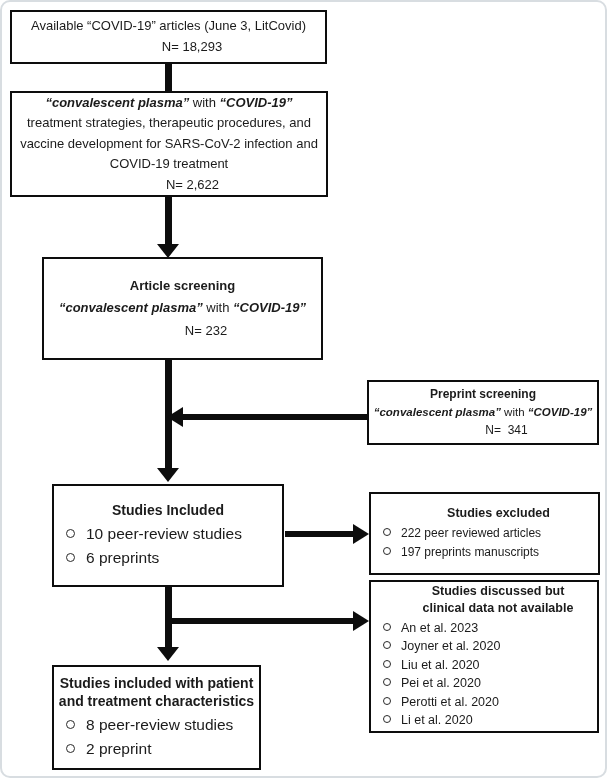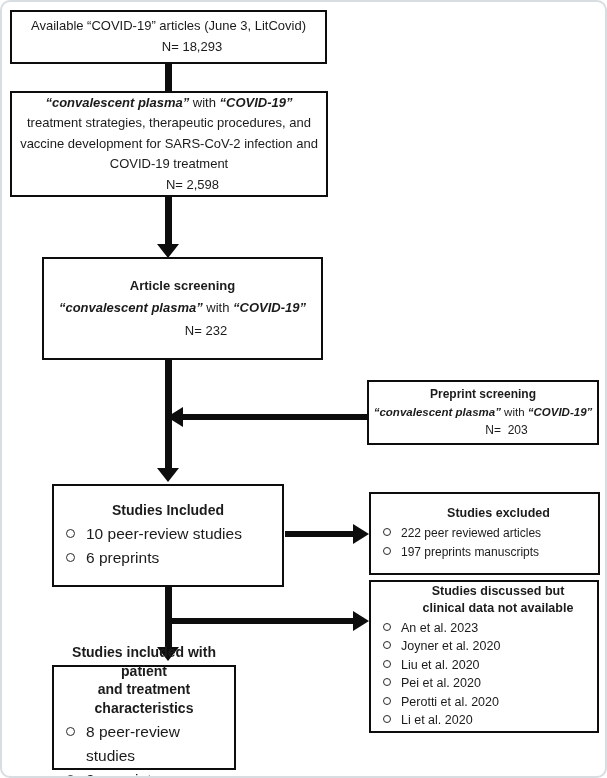--- a/index.html
+++ b/index.html
@@ -42,58 +42,58 @@
   .box-included ul, .box-final ul { font-size:15.5px; }
   .box-included li, .box-final li { line-height:1.55; }
   .box-excluded  { left:367px; top:490px; width:231px; height:83px; }
   .box-excluded .ttl, .box-discussed .ttl { font-size:12.5px; line-height:1.35;margin-left:28px; }
   .box-excluded ul { font-size:12px; }
   .box-excluded li { line-height:1.55; }
   .box-excluded .ring, .box-discussed .ring { width:6px; height:6px; margin-right:10px; }
   .box-discussed { left:367px; top:578px; width:230px; height:153px; }
   .box-discussed ul { font-size:12.5px; }
   .box-discussed li { line-height:1.48; }
-  .box-final     { left:50px; top:663px; width:184px; height:105px; }
+  .box-final     { left:50px; top:663px; width:209px; height:105px; }
 </style>
 </head>
 <body>
 
 <div class="frame">
 
   <div class="box box-available center t13">
     <div>Available “COVID-19” articles (June 3, LitCovid)</div>
     <div class="nline">N= 18,293</div>
   </div>
 
   <div class="vline" style="left:163px; top:61px; width:7px; height:29px;"></div>
 
   <div class="box box-search center t13">
     <div class="qline"><span class="bi">“convalescent plasma”</span><span> with </span><span class="bi">“COVID-19”</span></div>
     <div>treatment strategies, therapeutic procedures, and</div>
     <div>vaccine development for SARS-CoV-2 infection and</div>
     <div>COVID-19 treatment</div>
-    <div class="nline">N= 2,598</div>
+    <div class="nline">N= 2,622</div>
   </div>
 
   <div class="vline" style="left:163px; top:194px; width:7px; height:50px;"></div>
   <div class="head down" style="left:155px; top:242px;"></div>
 
   <div class="box box-article center t13">
     <div class="b">Article screening</div>
     <div class="qline"><span class="bi">“convalescent plasma”</span><span> with </span><span class="bi">“COVID-19”</span></div>
     <div class="nline">N= 232</div>
   </div>
 
   <div class="vline" style="left:163px; top:357px; width:7px; height:111px;"></div>
   <div class="head down" style="left:155px; top:466px;"></div>
 
   <div class="box box-preprint center t12">
     <div class="b">Preprint screening</div>
     <div class="qline"><span class="bi">“convalescent plasma”</span><span> with </span><span class="bi">“COVID-19”</span></div>
-    <div class="nline">N=  203</div>
+    <div class="nline">N=  341</div>
   </div>
 
   <div class="hline" style="left:180px; top:412px; width:185px; height:6px;"></div>
   <div class="head left" style="left:165px; top:405px;"></div>
 
   <div class="box box-included">
     <div class="b ttl center">Studies Included</div>
     <ul class="blist">
       <li>
           <span class="ring"></span>

